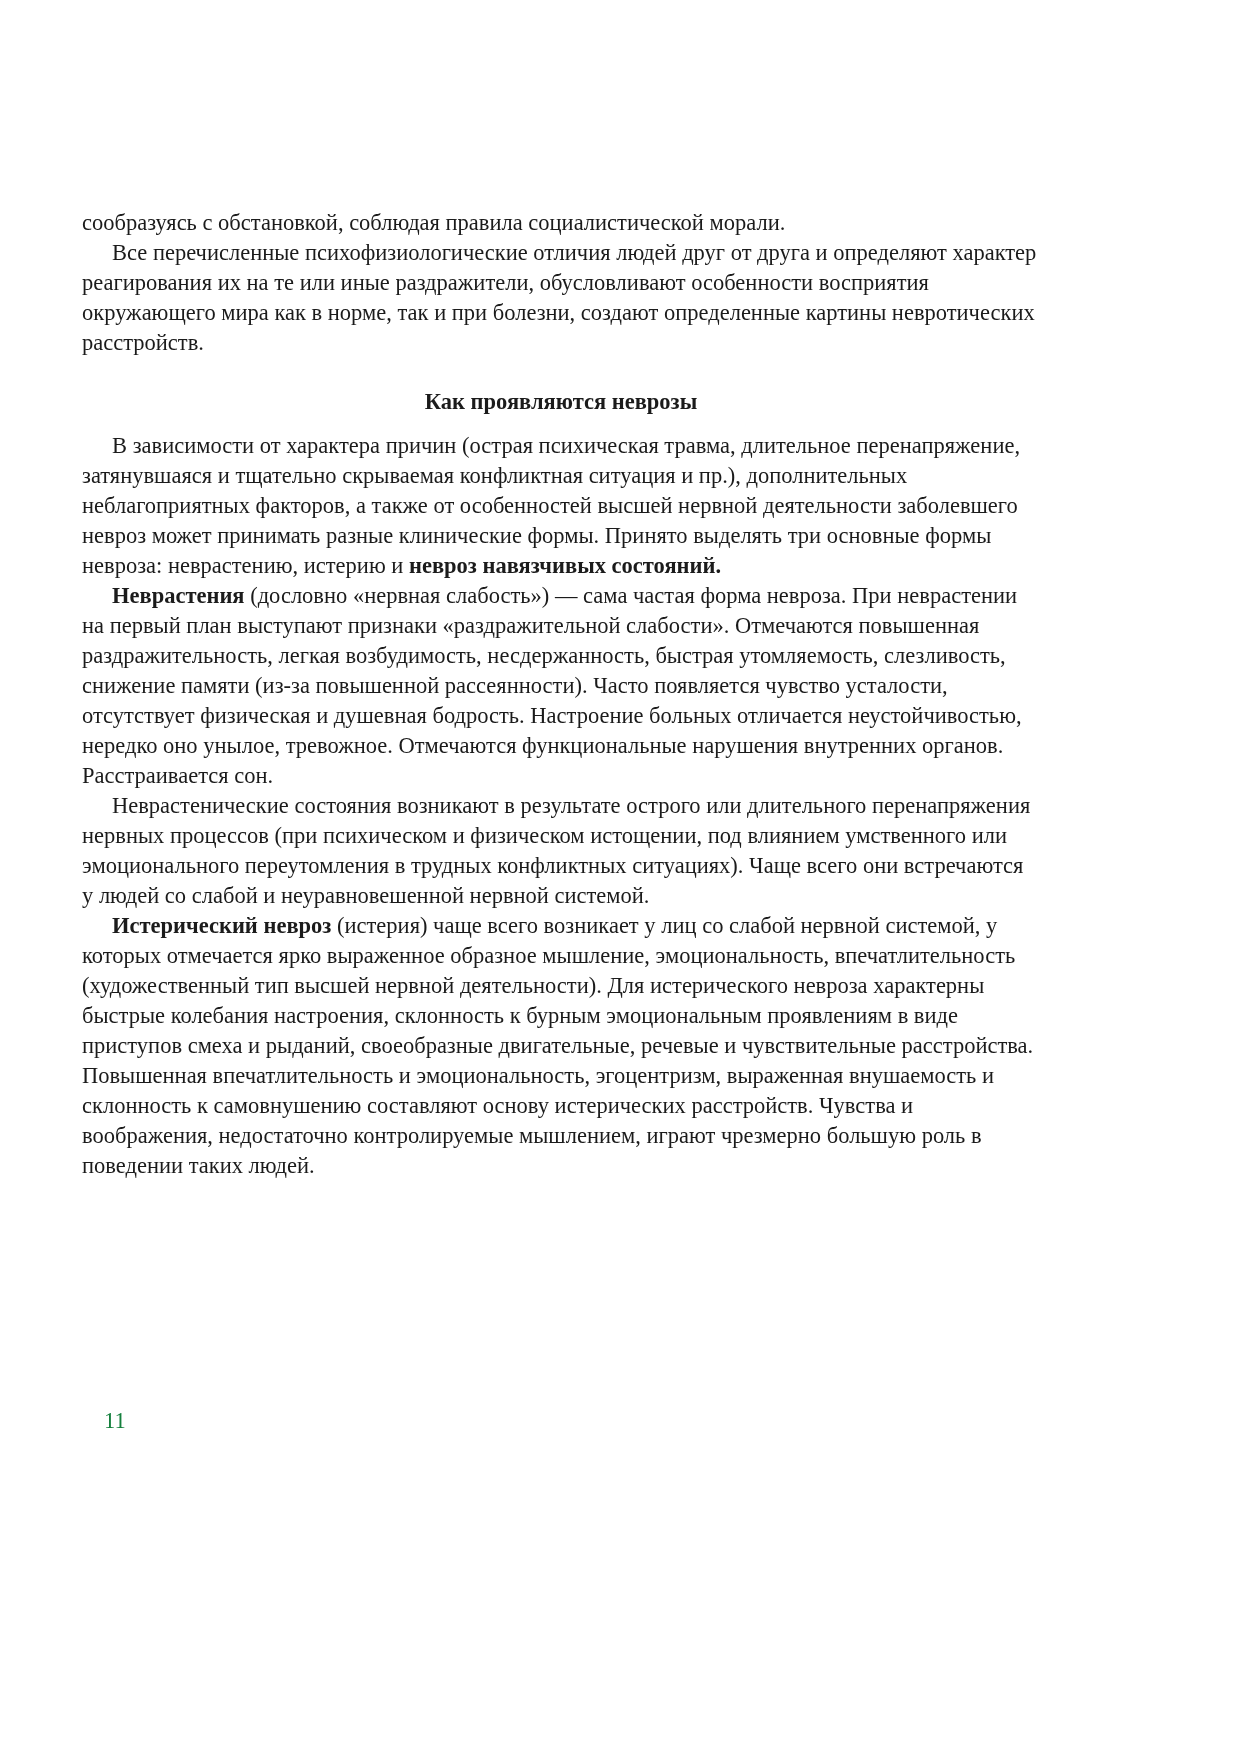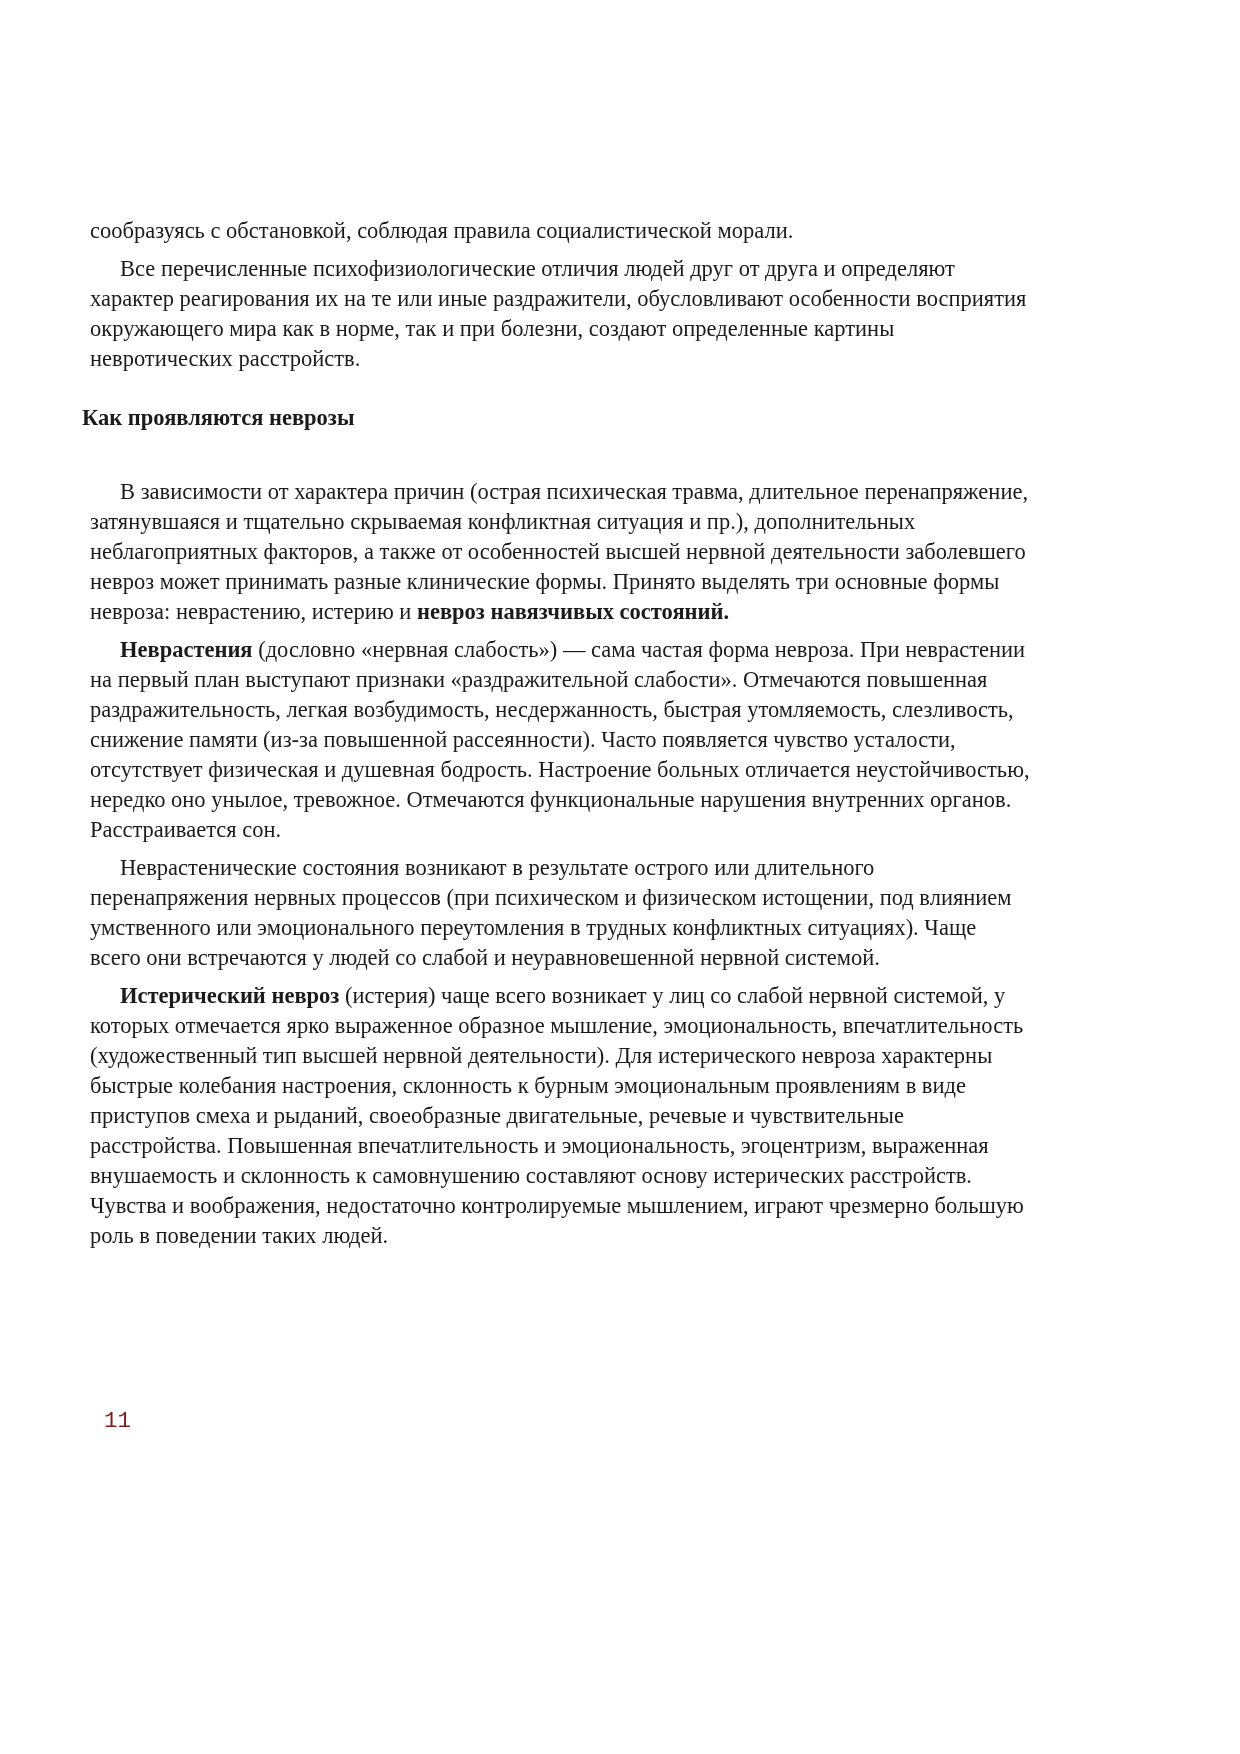--- a/index.html
+++ b/index.html
@@ -23,45 +23,45 @@
   .text-block {
     position: absolute;
     left: 82px;
     top: 208px;
     width: 958px;
     font-size: 22.5px;
     line-height: 30px;
     text-align: left;
   }
   .text-block p {
-    margin: 8px;
+    margin: 0;
     text-indent: 30px;
   }
   .text-block p.no-indent {
     text-indent: 0;
   }
   h1.heading {
     font-size: 22.5px;
     line-height: 30px;
     font-weight: bold;
-    text-align: left;
-    margin: 29px 0 44px 0;
+    text-align: center;
+    margin: 29px 0 14px 0;
     text-indent: 0;
   }
   .bold { font-weight: bold; }
   .italic { }
   .bold-italic { font-weight: bold; }
   .page-number {
     position: absolute;
     left: 104px;
     top: 1406px;
     font-size: 22.5px;
     line-height: 30px;
-    font-family: Liberation Mono, monospace;
-    color: #7f1d1d;
+    font-family: Liberation Serif, serif;
+    color: #15803d;
   }
 </style>
 </head>
 <body>
 
 <div class="page">
 
   <div class="text-block">
 
     <p class="no-indent">сообразуясь с обстановкой, соблюдая правила социалистической морали.</p>

